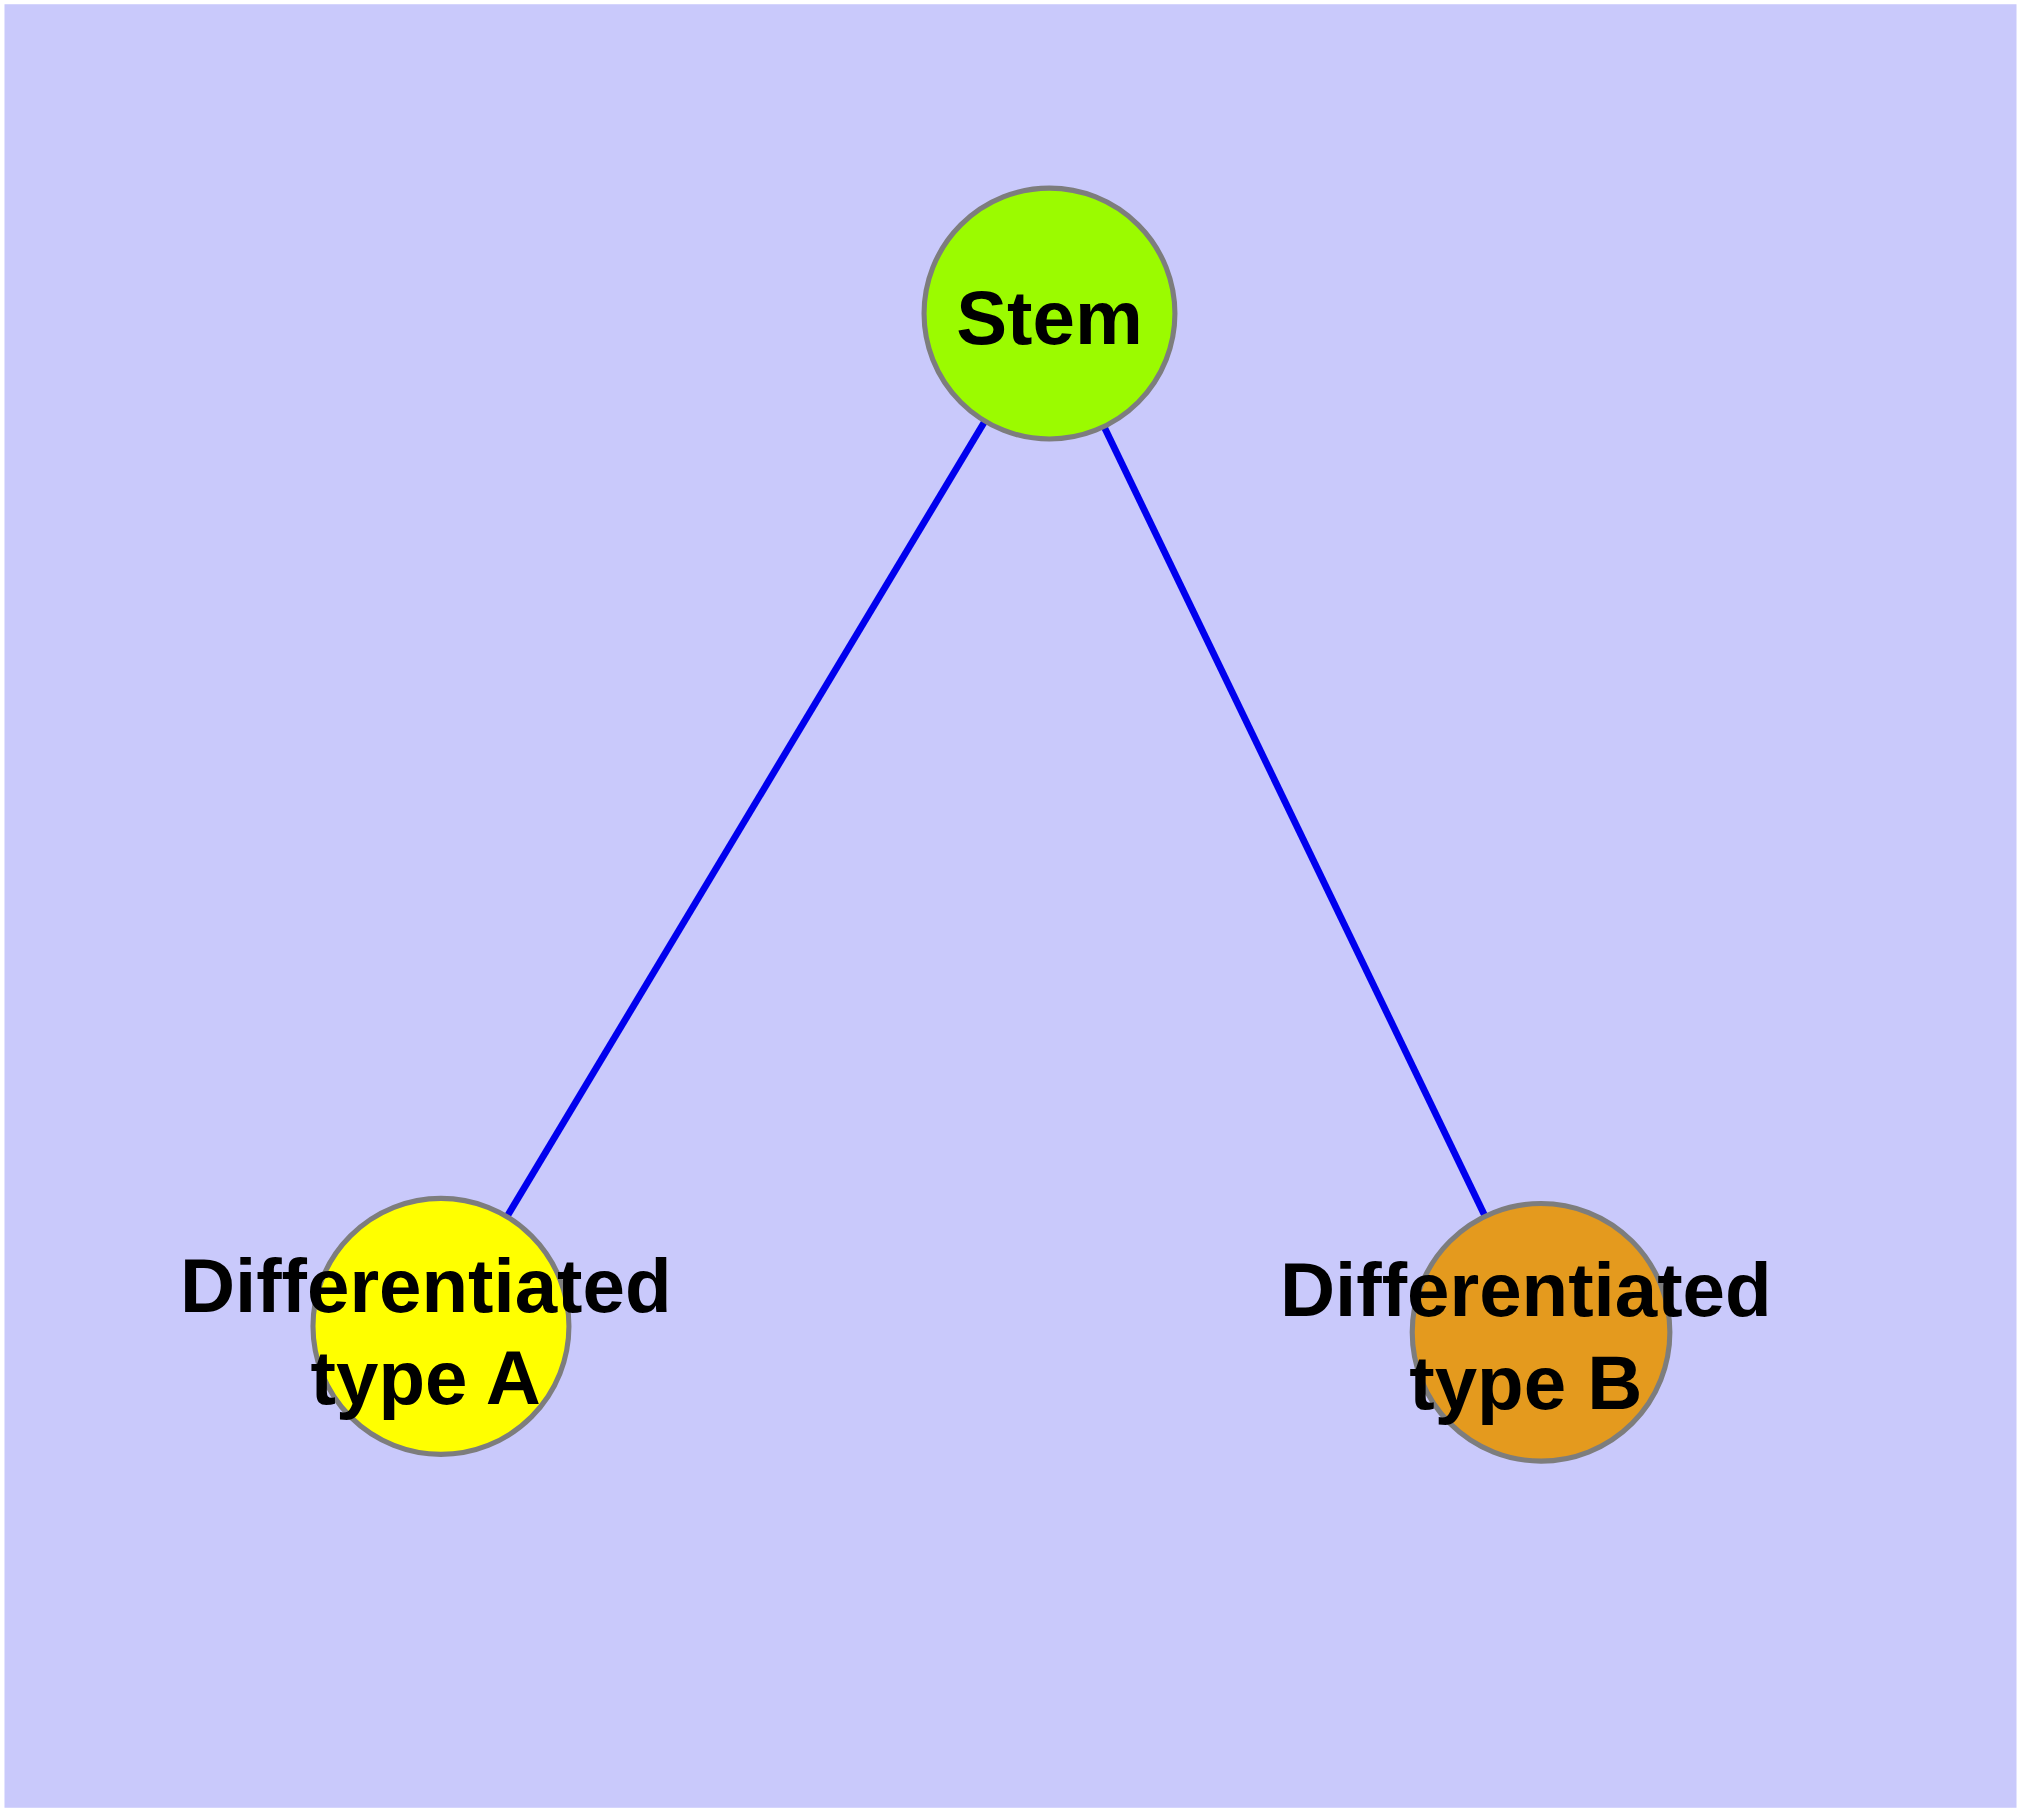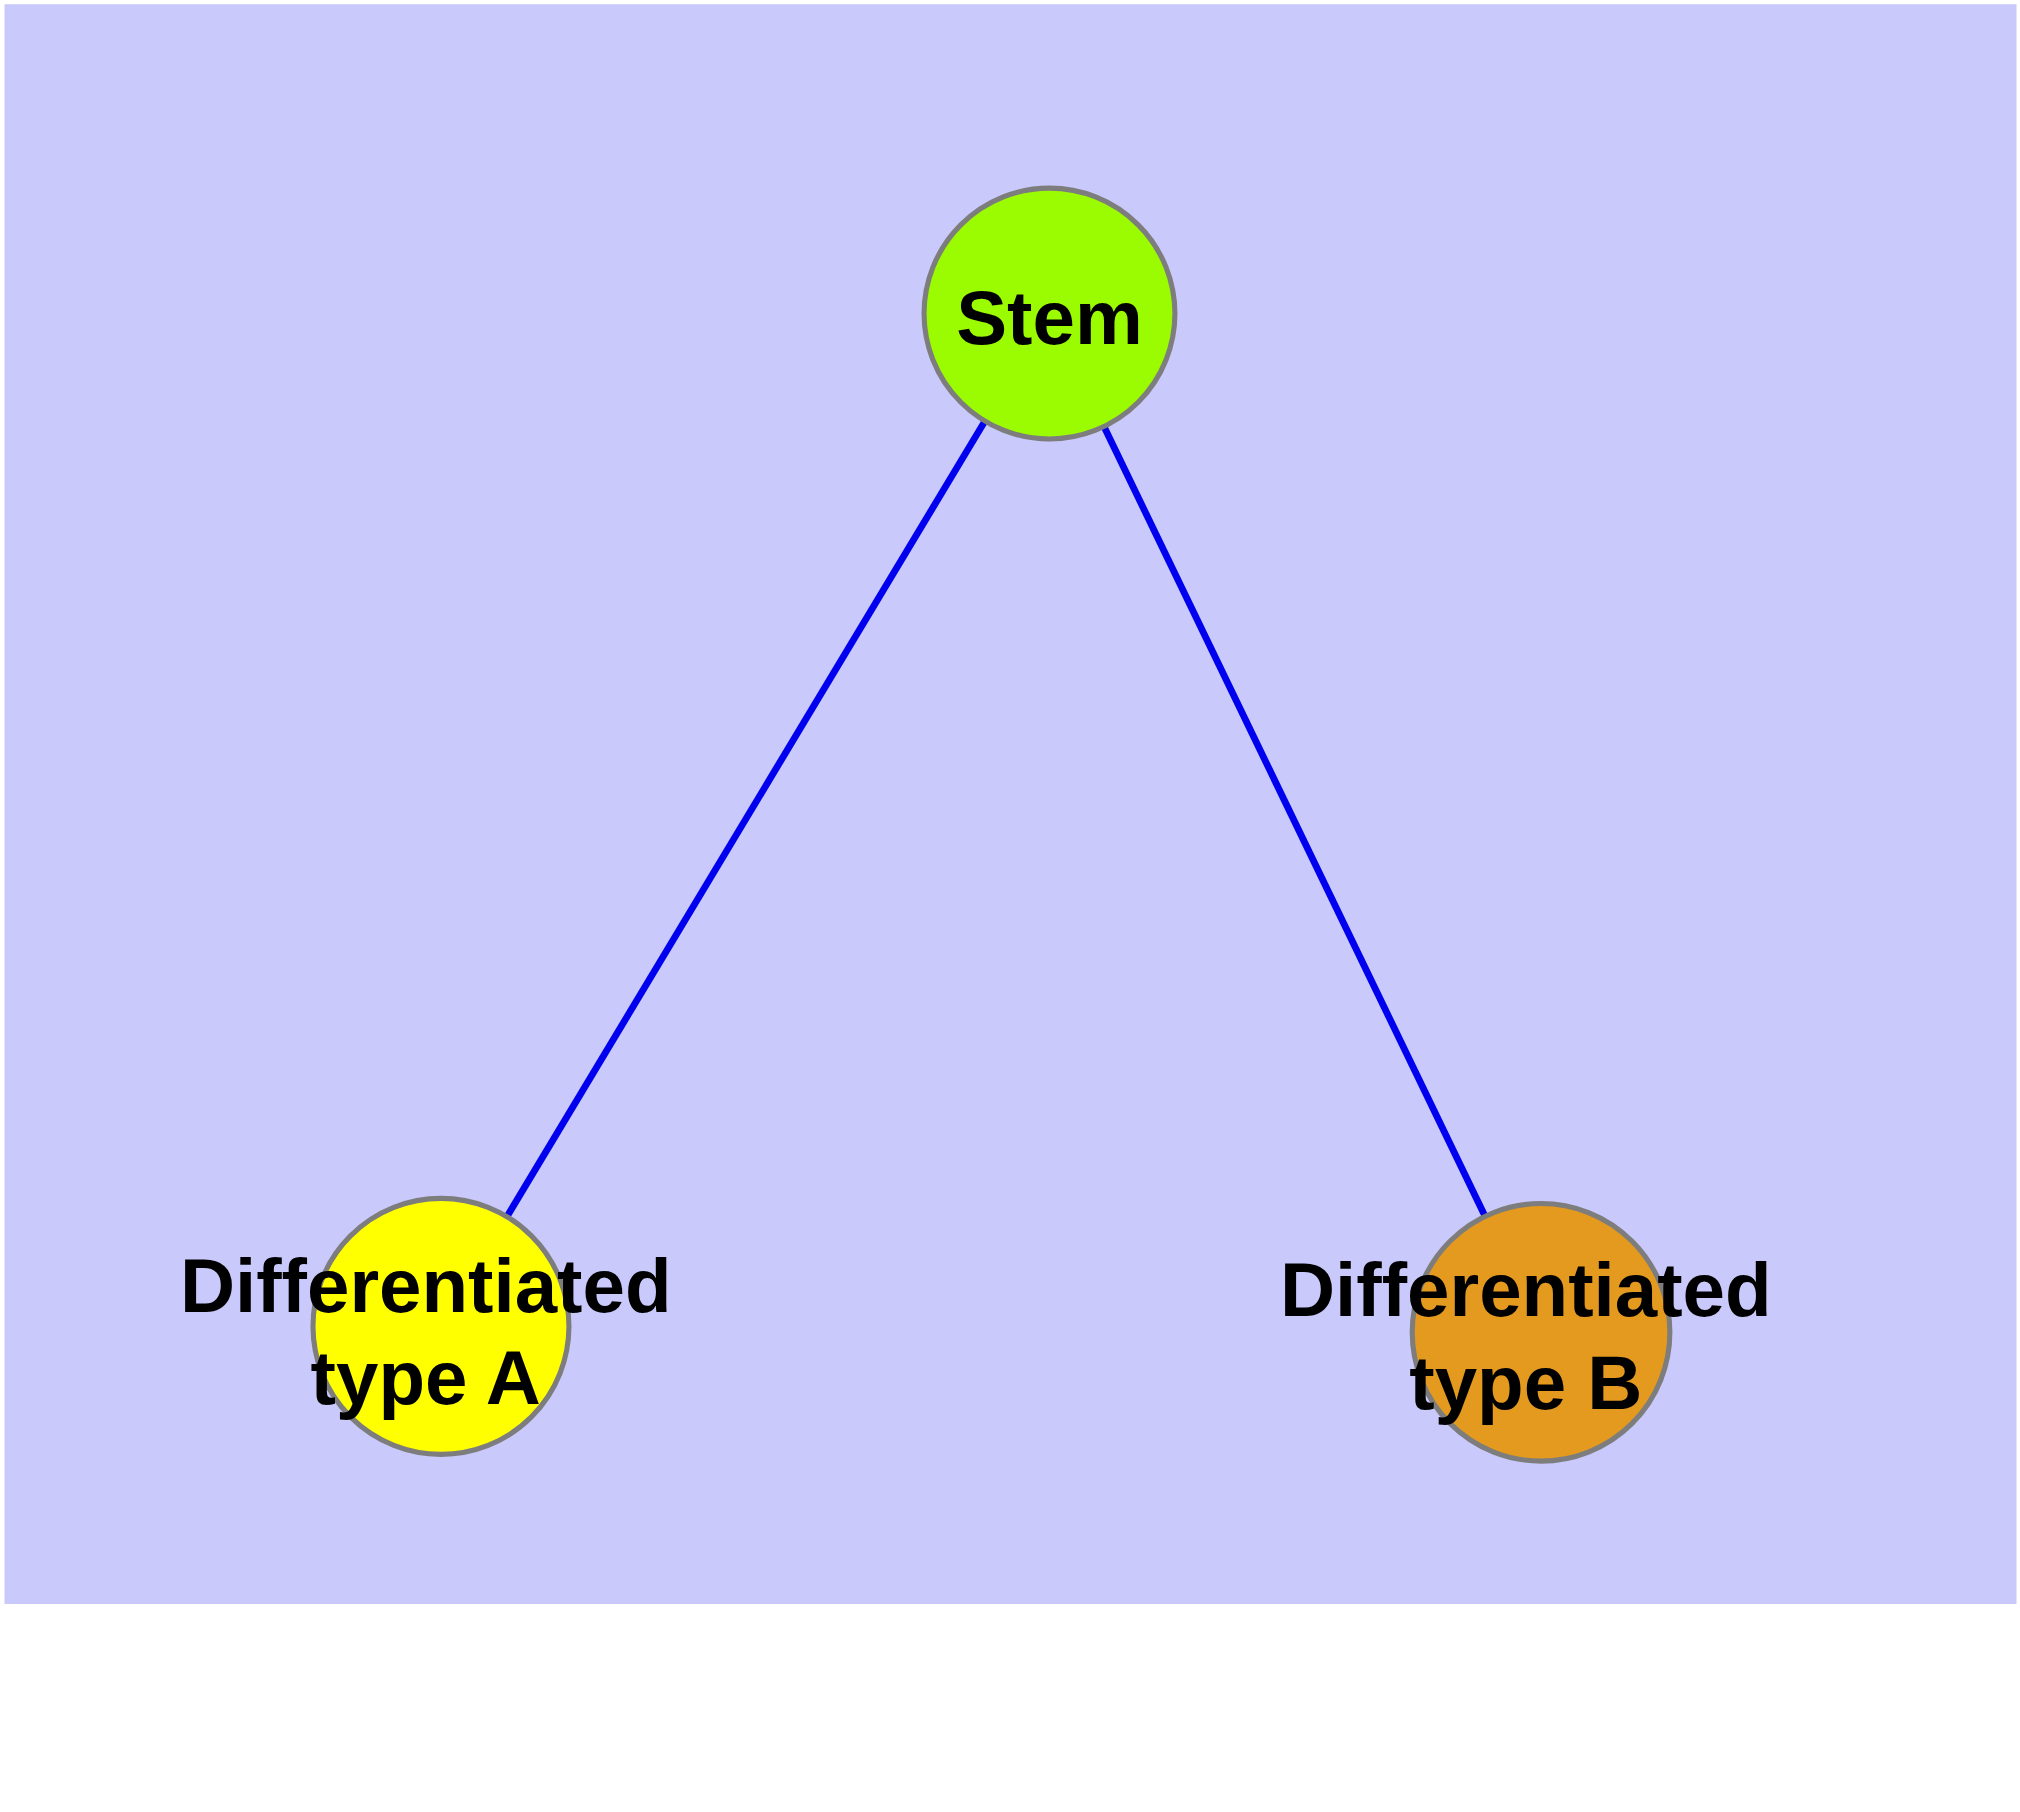--- a/index.html
+++ b/index.html
@@ -2,21 +2,21 @@
 <html style="font-size:13.6px"><head>
 <meta charset="utf-8">
 <style>
   html, body {
     margin: 0;
     padding: 0;
     background: #FFFFFF;
   }
   #stage {
     width: 2021px;
-    height: 1604px;
+    height: 1812px;
     position: relative;
     background: #FFFFFF;
   }
   #graph-svg {
     display: block;
     width: 2021px;
     height: 1812px;
   }
   .edge-line {
     stroke-width: 8;

